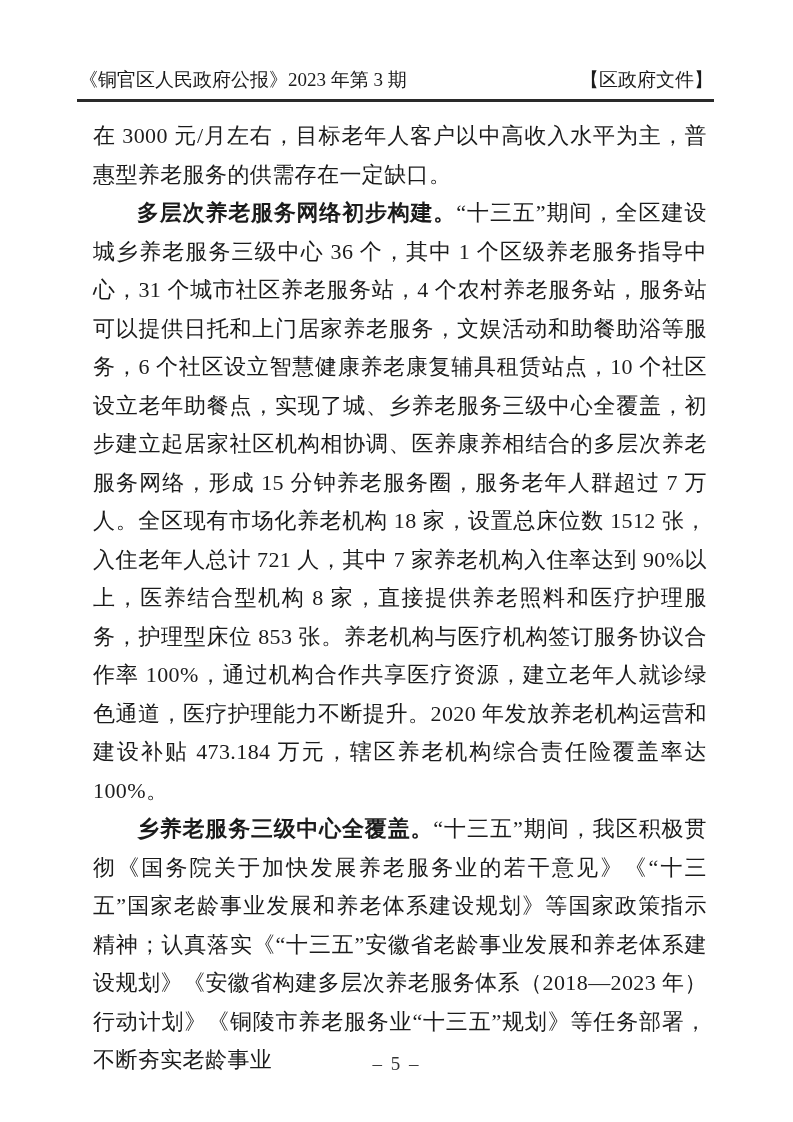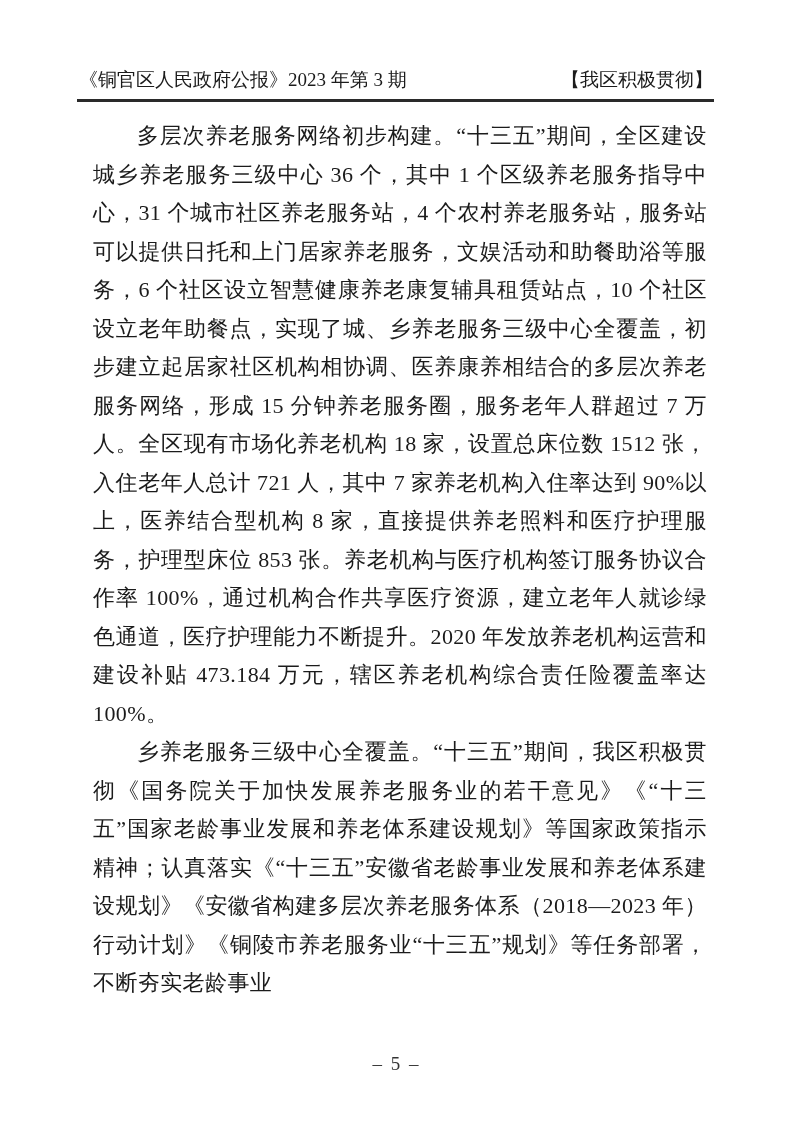--- a/index.html
+++ b/index.html
@@ -43,21 +43,21 @@
     font-size: 22px;
     line-height: 38.5px;
     letter-spacing: 0.4px;
   }
   .para {
     text-align: justify;
     text-justify: inter-character;
   }
   .para.indent { text-indent: 2em; }
   .lead {
-    font-weight: 400;
+    font-weight: 700;
     font-family: "Liberation Sans", "DejaVu Sans", sans-serif;
     letter-spacing: 0.2px;
   }
   .footer {
     position: absolute;
     left: 0;
     right: 0;
     bottom: 47px;
     text-align: center;
     font-size: 19px;
@@ -65,27 +65,28 @@
     letter-spacing: 2px;
   }
 </style>
 </head>
 <body>
 
 <div class="page">
 
   <div class="header">
     <span>《铜官区人民政府公报》2023 年第 3 期</span>
-    <span>【我区积极贯彻】</span>
+    <span>【区政府文件】</span>
   </div>
 
   <div class="header-rule"></div>
 
   <div class="doc-body">
 
+    <p class="para"><span>在 3000 元/月左右，目标老年人客户以中高收入水平为主，普惠型养老服务的供需存在一定缺口。</span></p>
 
     <p class="para indent"><span class="lead">多层次养老服务网络初步构建。</span><span>“十三五”期间，全区建设城乡养老服务三级中心 36 个，其中 1 个区级养老服务指导中心，31 个城市社区养老服务站，4 个农村养老服务站，服务站可以提供日托和上门居家养老服务，文娱活动和助餐助浴等服务，6 个社区设立智慧健康养老康复辅具租赁站点，10 个社区设立老年助餐点，实现了城、乡养老服务三级中心全覆盖，初步建立起居家社区机构相协调、医养康养相结合的多层次养老服务网络，形成 15 分钟养老服务圈，服务老年人群超过 7 万人。全区现有市场化养老机构 18 家，设置总床位数 1512 张，入住老年人总计 721 人，其中 7 家养老机构入住率达到 90%以上，医养结合型机构 8 家，直接提供养老照料和医疗护理服务，护理型床位 853 张。养老机构与医疗机构签订服务协议合作率 100%，通过机构合作共享医疗资源，建立老年人就诊绿色通道，医疗护理能力不断提升。2020 年发放养老机构运营和建设补贴 473.184 万元，辖区养老机构综合责任险覆盖率达 100%。</span></p>
 
     <p class="para indent"><span class="lead">乡养老服务三级中心全覆盖。</span><span>“十三五”期间，我区积极贯彻《国务院关于加快发展养老服务业的若干意见》《“十三五”国家老龄事业发展和养老体系建设规划》等国家政策指示精神；认真落实《“十三五”安徽省老龄事业发展和养老体系建设规划》《安徽省构建多层次养老服务体系（2018—2023 年）行动计划》《铜陵市养老服务业“十三五”规划》等任务部署，不断夯实老龄事业</span></p>
 
   </div>
 
   <div class="footer">
     <span>– 5 –</span>
   </div>

